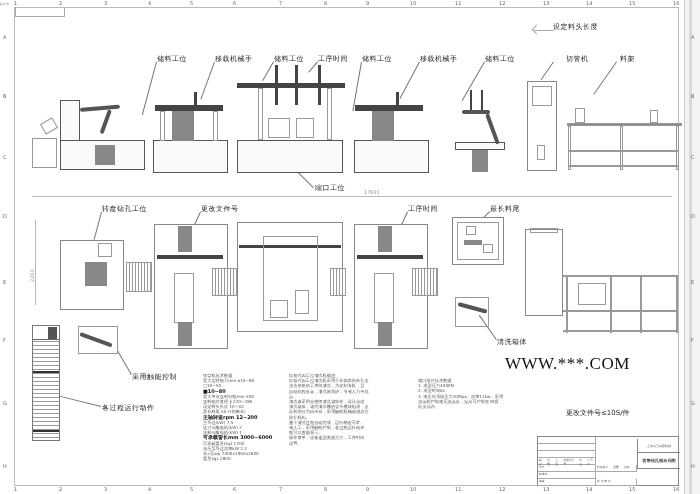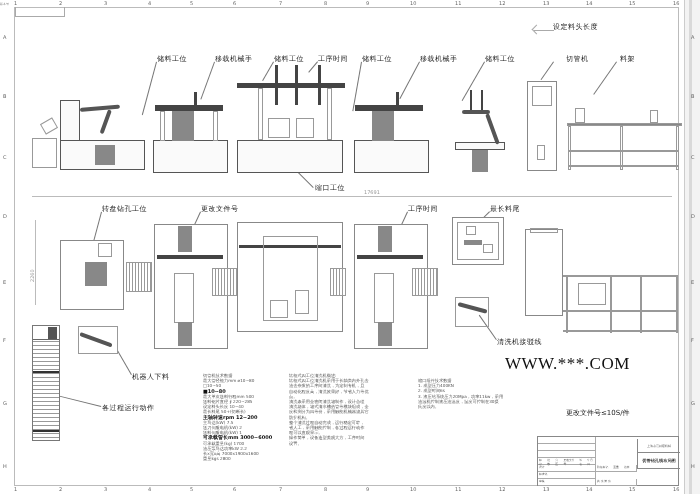--- a/index.html
+++ b/index.html
@@ -176,22 +176,22 @@
 <div class="frame" style="left:575px;top:108px;width:10px;height:15px"></div>
 <div class="frame" style="left:650px;top:110px;width:8px;height:13px"></div>
 
 <div class="dim-line" style="left:32px;top:196px;width:640px"></div>
 <div class="dim-text" style="left:364px;top:189px">17691</div>
 
 <div class="label" style="left:102px;top:204px">转盘钻孔工位</div>
 <div class="label" style="left:201px;top:204px">更改文件号</div>
 <div class="label" style="left:408px;top:204px">工序时间</div>
 <div class="label" style="left:490px;top:204px">最长料尾</div>
-<div class="label" style="left:497px;top:337px">清洗机接驳线</div>
-<div class="label" style="left:132px;top:372px">机器人下料</div>
+<div class="label" style="left:497px;top:337px">清洗箱体</div>
+<div class="label" style="left:132px;top:372px">采用触能控制</div>
 <div class="label" style="left:102px;top:403px">各过程运行动作</div>
 
 <div class="leader" style="left:102px;top:212px;width:30px;transform:rotate(105deg)"></div>
 <div class="leader" style="left:201px;top:212px;width:20px;transform:rotate(115deg)"></div>
 <div class="leader" style="left:408px;top:212px;width:20px;transform:rotate(115deg)"></div>
 <div class="leader" style="left:490px;top:212px;width:10px;transform:rotate(135deg)"></div>
 <div class="leader" style="left:496px;top:340px;width:30px;transform:rotate(-125deg)"></div>
 <div class="leader" style="left:131px;top:375px;width:28px;transform:rotate(-120deg)"></div>
 <div class="leader" style="left:101px;top:407px;width:43px;transform:rotate(-166deg)"></div>
 

